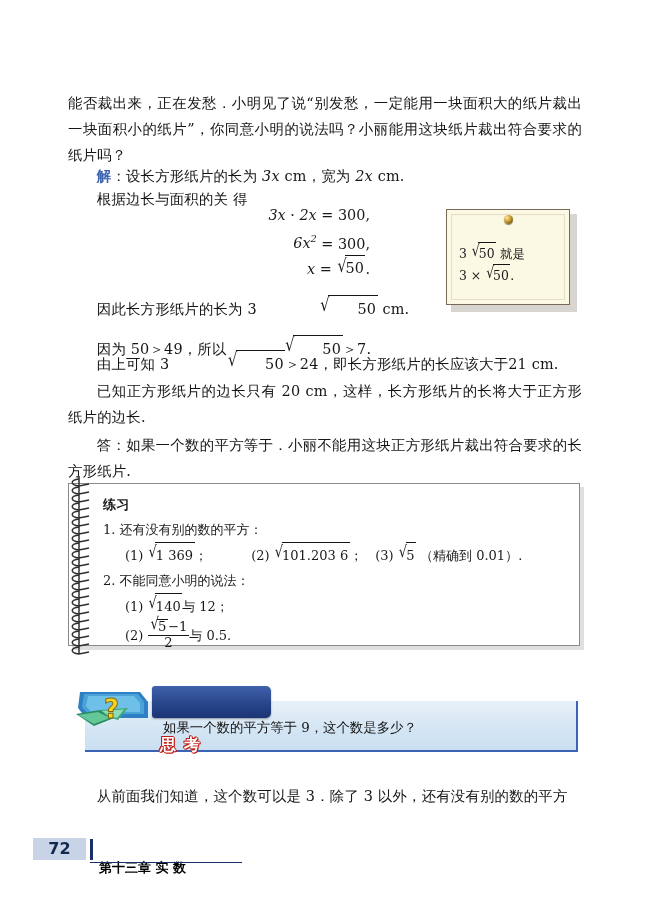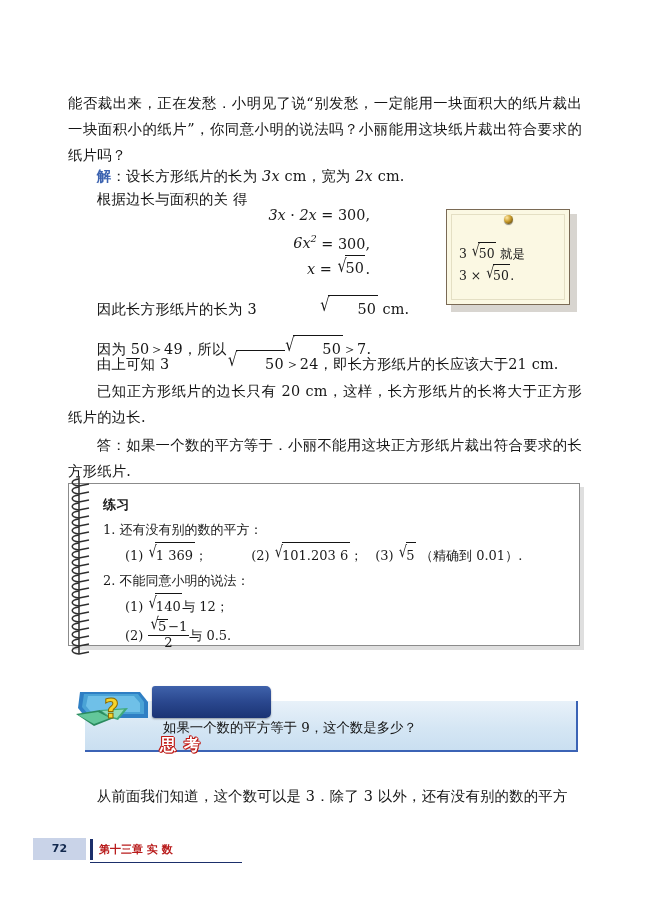--- a/index.html
+++ b/index.html
@@ -257,40 +257,40 @@
   }
   .footer-pagenum {
     position: absolute;
     left: 0; top: 0;
     width: 53px;
     height: 22px;
     line-height: 22px;
     text-align: center;
     font-family: "DejaVu Sans", "Liberation Sans", sans-serif;
     font-weight: bold;
-    font-size: 11px;
+    font-size: 16px;
     color: #13294e;
   }
   .footer-divider {
     position: absolute;
     left: 57px;
     top: 1px;
     width: 3px;
     height: 21px;
     background: #1b2f6b;
   }
   .footer-chapter {
     position: absolute;
     left: 66px;
-    top: 1px;
+    top: 19px;
     font-family: "DejaVu Sans", "Liberation Sans", sans-serif;
     font-weight: bold;
-    font-size: 11px;
+    font-size: 13px;
     line-height: 21px;
-    color: #b91c1c;
+    color: #000000;
     white-space: nowrap;
   }
   .footer-rule {
     position: absolute;
     left: 57px;
     top: 24px;
     width: 152px;
     height: 1.4px;
     background: #1b2f6b;
   }

